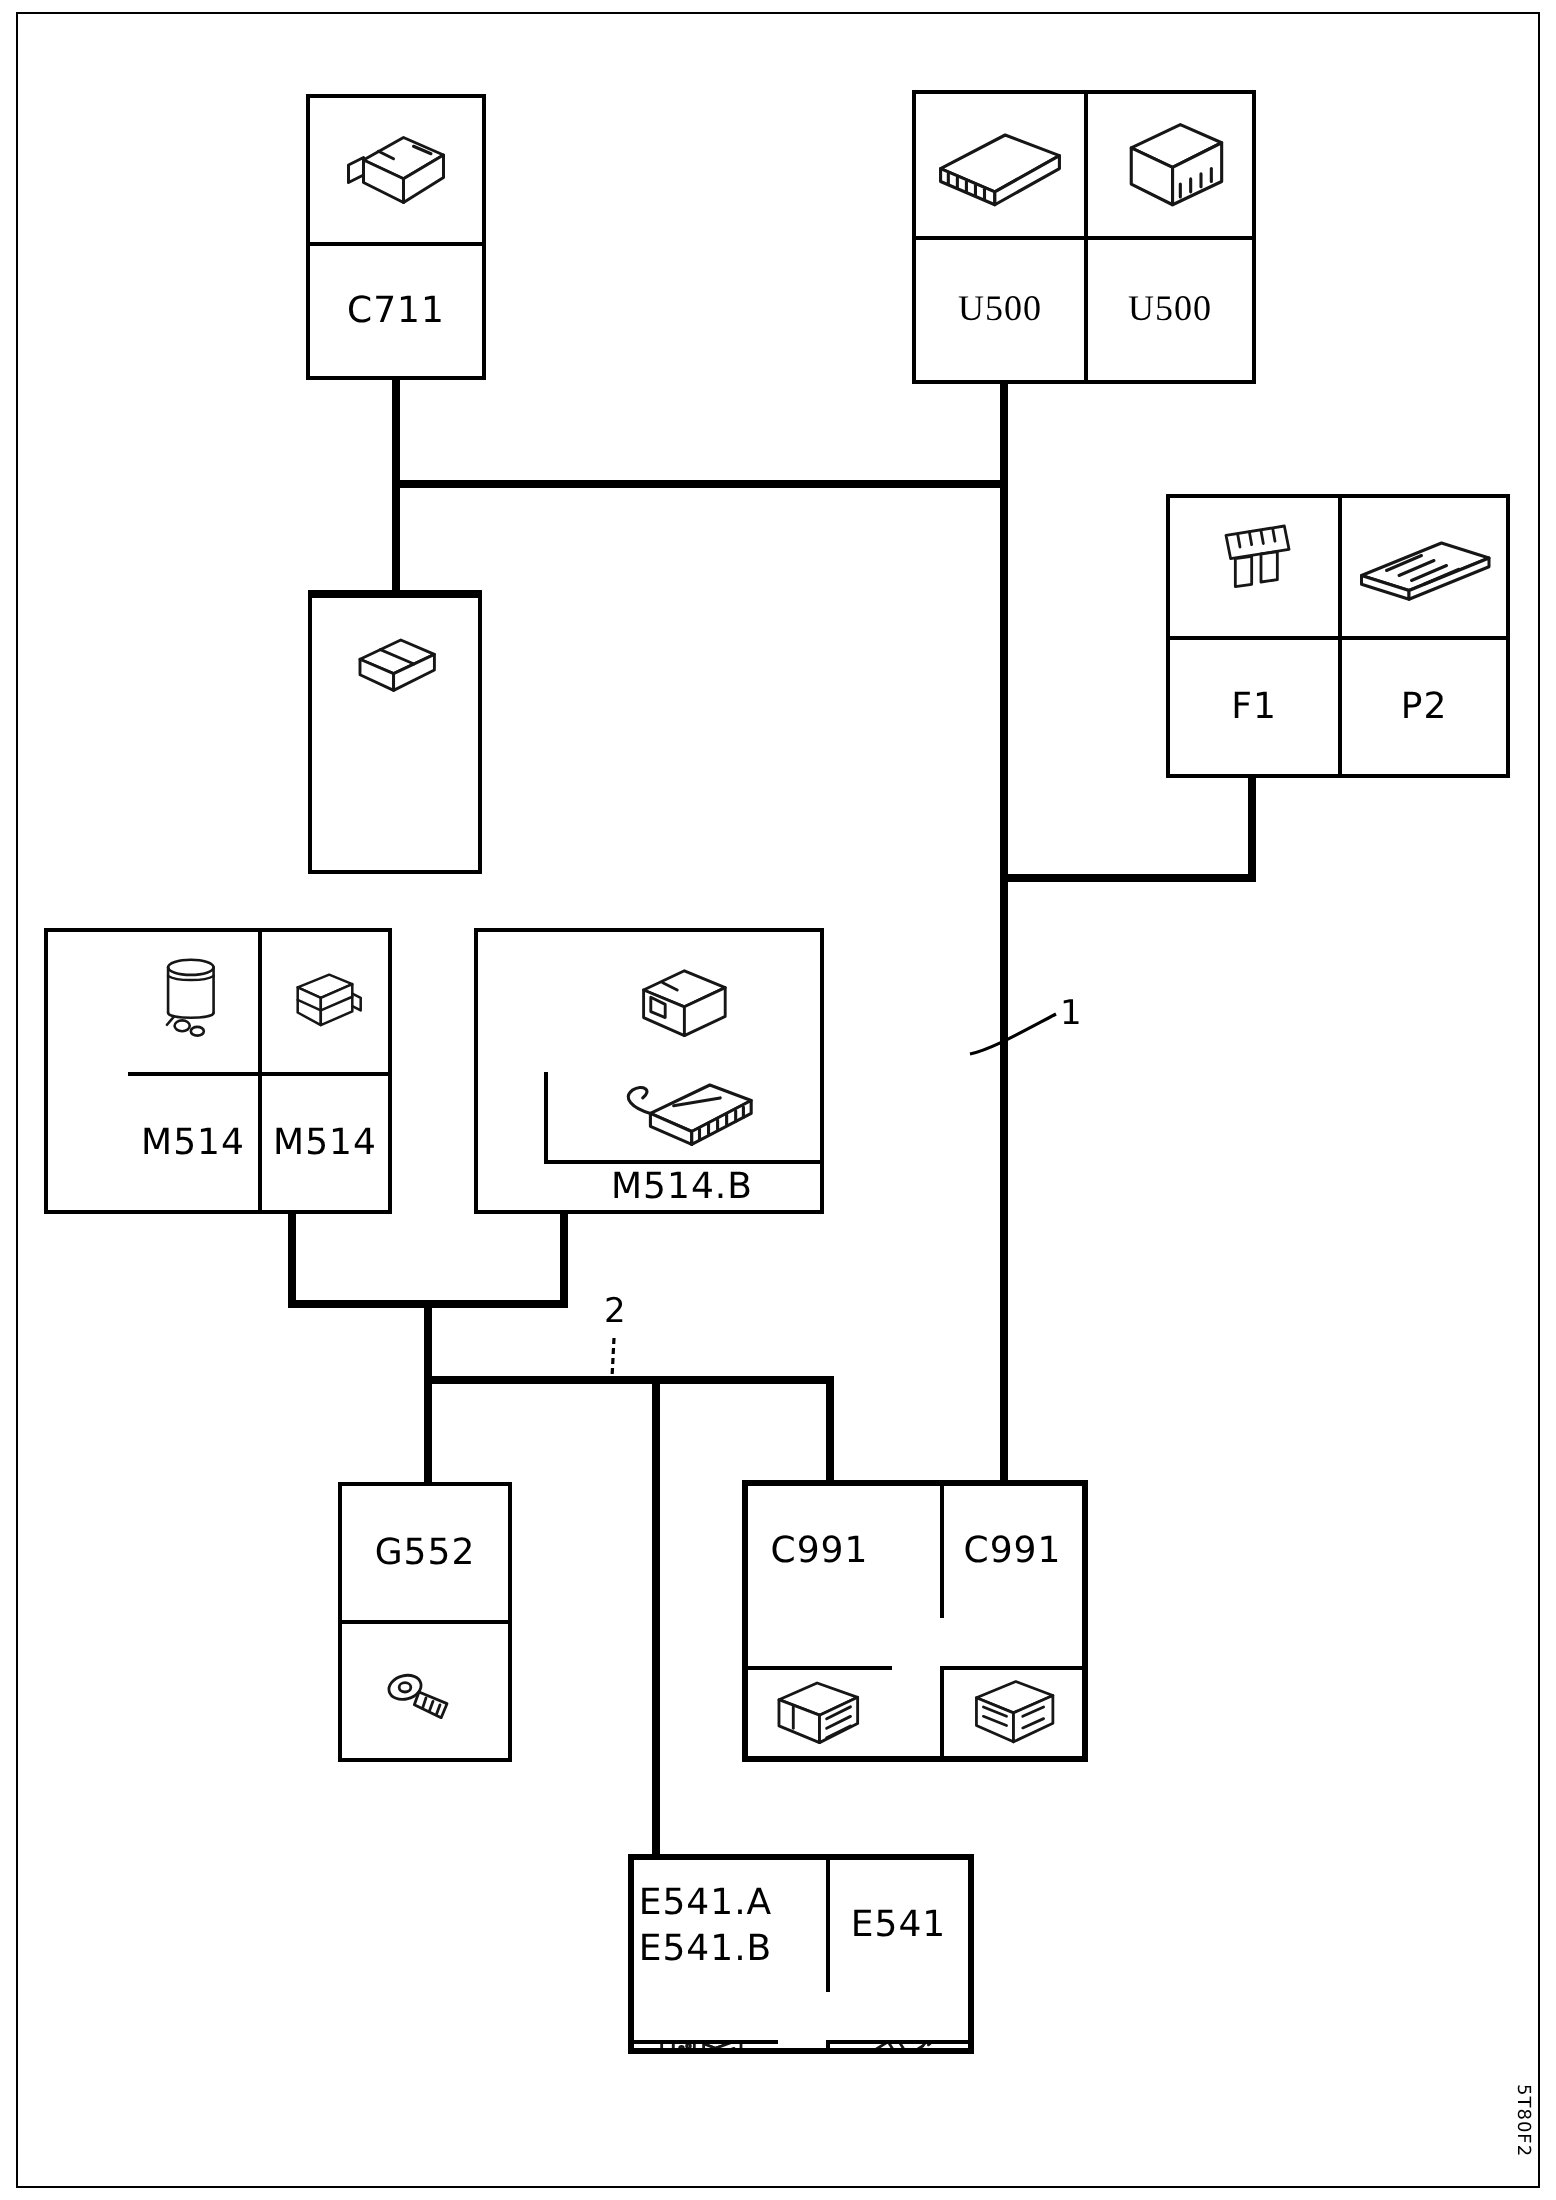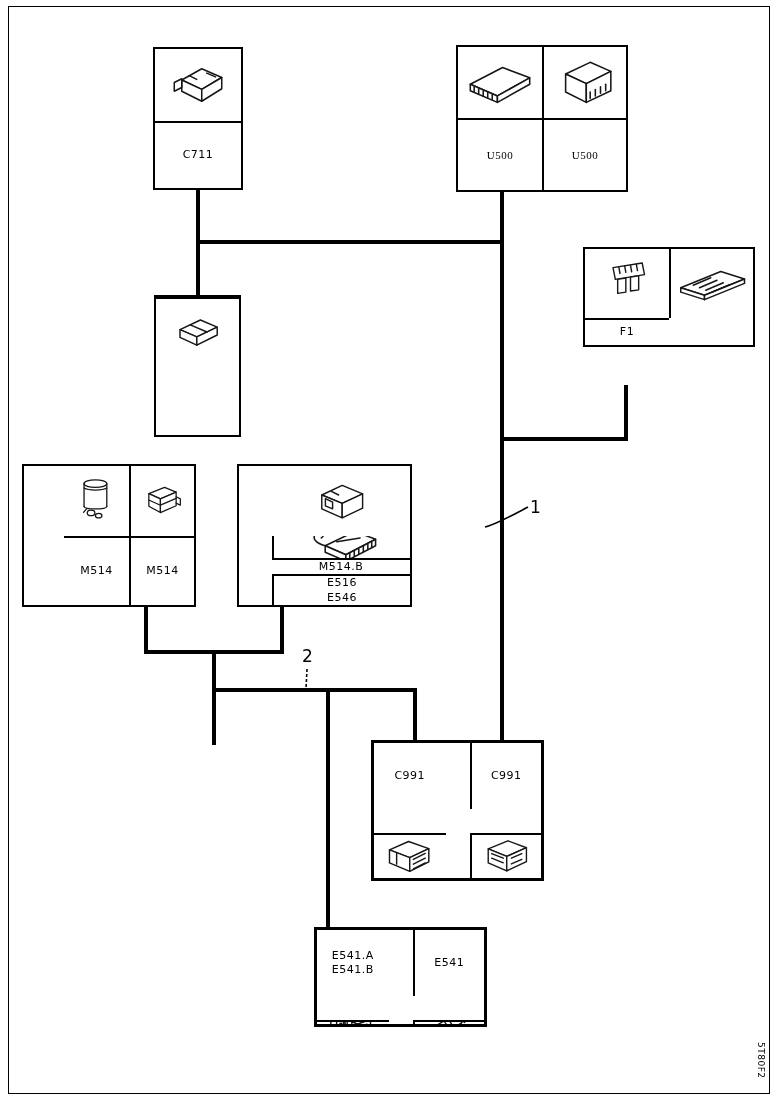--- a/index.html
+++ b/index.html
@@ -6,21 +6,21 @@
   .page{position:relative;width:778px;height:1100px;background:#ffffff;
         font-family:"DejaVu Sans",sans-serif;color:#000;overflow:hidden;}
   .frame{position:absolute;left:8px;top:6px;width:760px;height:1086px;
          border:1px solid #000;pointer-events:none;}
   .wire{position:absolute;background:#000;}
   .pbox{position:absolute;border:2px solid #000;background:#fff;display:grid;box-sizing:border-box;}
   .pbox.thick{border-width:3px;gap:24px;}
   .cell{display:flex;align-items:center;justify-content:center;overflow:hidden;box-sizing:border-box;}
   .cell.bl{border-left:2px solid #000;}
   .cell.bt{border-top:2px solid #000;}
-  .lbl{font-size:11px;line-height:1.3;text-align:center;letter-spacing:.5px;color:#000;}
+  .lbl{font-size:18px;line-height:1.3;text-align:center;letter-spacing:.5px;color:#000;}
   .lbl span{display:block;}
   .callout{position:absolute;font-size:17px;color:#000;}
   .leader{position:absolute;}
   .leader path{fill:none;stroke:#000;stroke-width:1.6;}
   .icon{display:block;}
   .icon path,.icon ellipse,.icon circle,.icon line{fill:none;stroke:#161616;stroke-width:2.4;
         stroke-linejoin:round;stroke-linecap:round;}
   .icon .face{fill:#ffffff;}
   .doc-code{position:absolute;left:766px;top:1042px;font-size:9px;letter-spacing:.5px;
             transform:rotate(90deg);transform-origin:left top;white-space:nowrap;color:#000;}
@@ -104,21 +104,21 @@
     <div class="cell bt">
       <svg class="icon" width="72" height="58" viewBox="0 0 120 96">
         <path class="face" d="M30 44 L64 28 L92 40 L58 56 Z"></path>
         <path class="face" d="M30 44 L58 56 L58 70 L30 57 Z"></path>
         <path class="face" d="M58 56 L92 40 L92 53 L58 70 Z"></path>
         <path d="M47 36 L75 48"></path>
       </svg>
     </div>
   </div>
 
-  <div class="pbox" style="left:583px;top:247px;width:172px;height:100px;grid-template-columns:1fr 1fr;grid-template-rows:69px 1fr;">
+  <div class="pbox" style="left:583px;top:247px;width:172px;height:142px;grid-template-columns:1fr 1fr;grid-template-rows:69px 1fr;">
     <div class="cell">
       <svg class="icon" width="70" height="58" viewBox="0 0 120 96">
         <path class="face" d="M36 20 L86 12 L90 32 L40 40 Z"></path>
         <path d="M46 19 L48 30"></path>
           <path d="M56 17 L58 28"></path>
           <path d="M66 16 L68 27"></path>
           <path d="M76 14 L78 25"></path>
         <path class="face" d="M44 40 L58 38 L58 62 L44 64 Z"></path>
         <path class="face" d="M66 36 L80 34 L80 58 L66 60 Z"></path>
       </svg>
@@ -129,20 +129,23 @@
         <path class="face" d="M10 54 L48 66 L48 73 L10 61 Z"></path>
         <path class="face" d="M48 66 L112 40 L112 47 L48 73 Z"></path>
         <path d="M30 50 L58 38"></path>
           <path d="M40 54 L68 42"></path>
           <path d="M50 58 L78 46"></path>
           <path d="M60 61 L88 49"></path>
       </svg>
     </div>
     <div class="cell bt">
       <div class="lbl">F1</div>
+    </div>
+    <div class="cell bl bt">
+      <div class="lbl">P2</div>
     </div>
   </div>
 
   <div class="pbox" style="left:22px;top:464px;width:174px;height:143px;grid-template-columns:1fr 1fr;grid-template-rows:70px 1fr;padding-left:40px;">
     <div class="cell">
       <svg class="icon" width="66" height="62" viewBox="0 0 120 96">
         <ellipse cx="58" cy="16" rx="21" ry="7" class="face"></ellipse>
         <path d="M37 16 L37 58"></path>
           <path d="M79 16 L79 58"></path>
         <path d="M37 58 C37 64,79 64,79 58"></path>
@@ -190,28 +193,37 @@
         <path d="M93 47 L93 55"></path>
           <path d="M100 44 L100 52"></path>
           <path d="M106 41 L106 49"></path>
         <path d="M52 40 L88 34"></path>
         <path d="M34 46 C20 42,12 34,20 28 C28 23,36 28,28 34"></path>
       </svg>
     </div>
     <div class="cell bt">
       <div class="lbl">M514.B</div>
     </div>
-    <div class="cell bl bt">
-      <div class="lbl">
-        <span>E516</span>
-        <span>E546</span>
-      </div>
-    </div>
-  </div>
-
+  </div>
+
+  <div class="pbox" style="left:169px;top:741px;width:87px;height:140px;grid-template-rows:67px 1fr;">
+    <div class="cell">
+      <div class="lbl">G552</div>
+    </div>
+    <div class="cell bt">
+      <svg class="icon" width="70" height="56" viewBox="0 0 120 96">
+        <ellipse cx="42" cy="44" rx="14" ry="10" transform="rotate(-15 42 44)" class="face"></ellipse>
+        <ellipse cx="42" cy="44" rx="5" ry="4"></ellipse>
+        <path class="face" d="M54 48 L78 58 L73 70 L50 59 Z"></path>
+        <path d="M60 53 L57 62"></path>
+          <path d="M66 56 L63 64"></path>
+          <path d="M72 59 L69 67"></path>
+      </svg>
+    </div>
+  </div>
 
   <div class="pbox thick" style="left:371px;top:740px;width:173px;height:141px;grid-template-columns:1fr 1fr;grid-template-rows:66px 1fr;">
     <div class="cell">
       <div class="lbl">C991</div>
     </div>
     <div class="cell bl">
       <div class="lbl">C991</div>
     </div>
     <div class="cell bt">
       <svg class="icon" width="72" height="60" viewBox="0 0 120 96">

